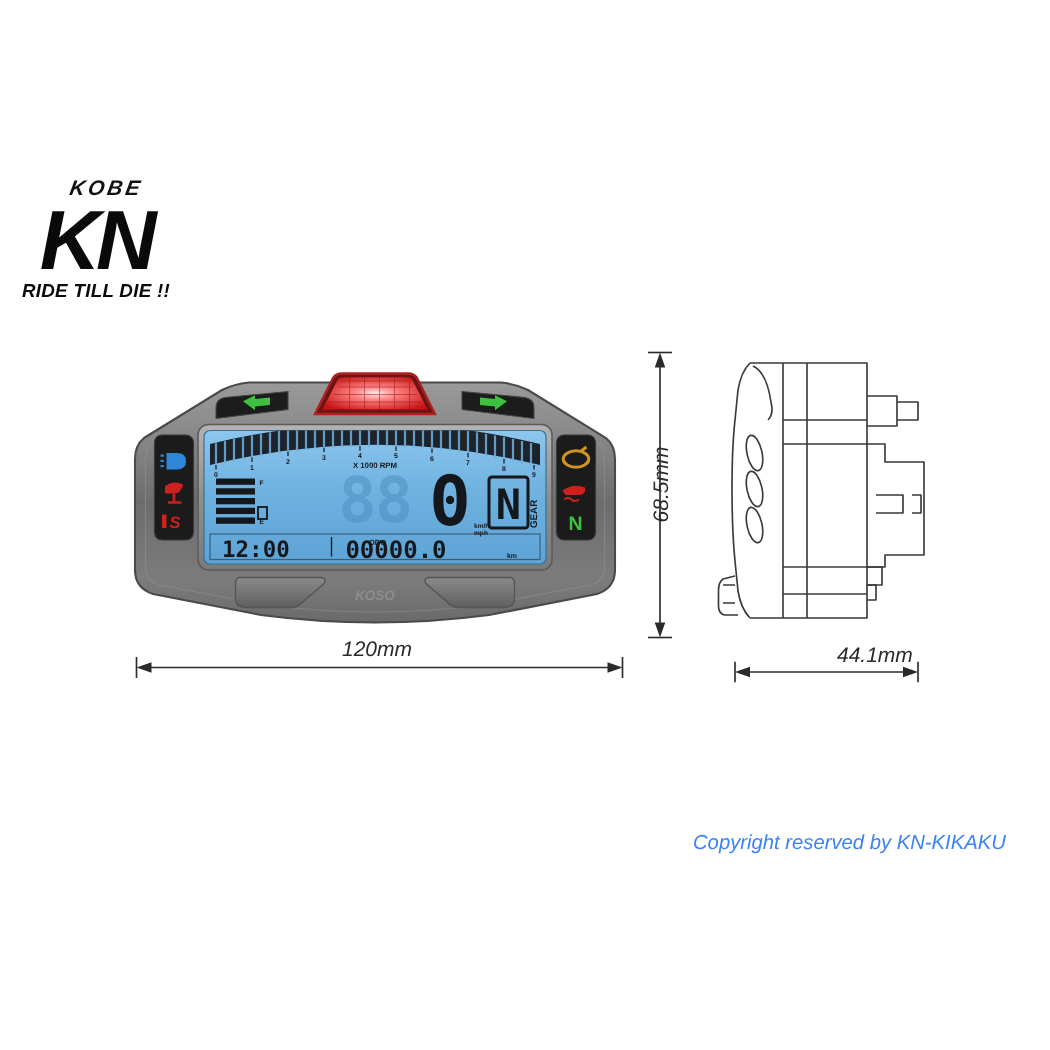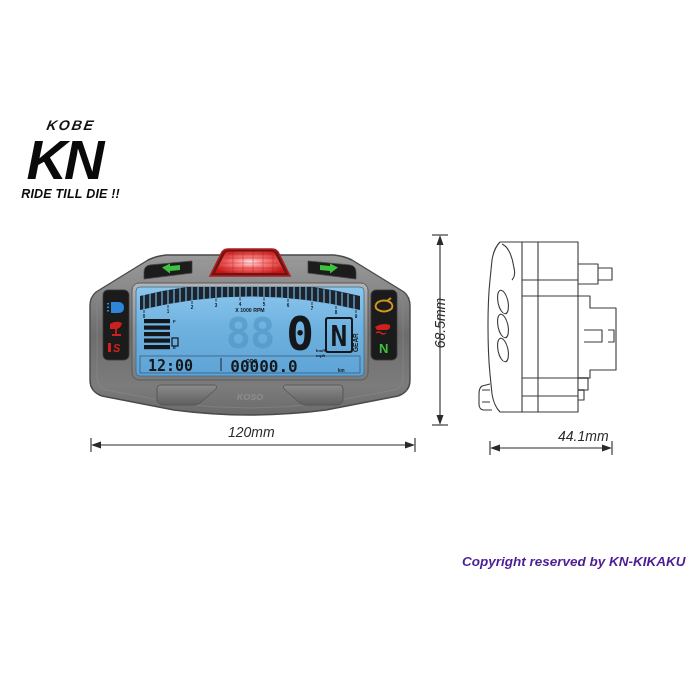--- a/index.html
+++ b/index.html
@@ -47,21 +47,20 @@
   }
   #brand-tag {
     font-family: "Liberation Sans", sans-serif;
     font-size: 12.5px;
     font-weight: bold;
     font-style: italic;
     letter-spacing: 0.2px;
     color: #0a0a0a;
     line-height: 1;
     margin-top: 2px;
-    text-align: right;
   }
 
   
   #gauge-front-view {
     position: absolute;
     left: 88px;
     top: 240px;
     width: 324px;
     height: 182px;
   }
@@ -95,22 +94,22 @@
   #dim-depth-line  { position: absolute; left: 487px; top: 441px; width: 128px; height: 14px; }
   #dim-height-line { position: absolute; left: 432px; top: 232px; width: 16px;  height: 196px; }
 
   #copyright-notice {
     position: absolute;
     left: 462px;
     top: 554px;
     font-family: "Liberation Sans", sans-serif;
     font-size: 13.5px;
     font-style: italic;
-    font-weight: bold;
-    color: #4c1d95;
+    font-weight: normal;
+    color: #3b82f6;
     white-space: nowrap;
   }
 </style>
 </head>
 <body>
 
 <div id="brand-logo">
   <div id="brand-kobe">KOBE</div>
   <div id="brand-kn">KN</div>
   <div id="brand-tag">RIDE TILL DIE !!</div>

